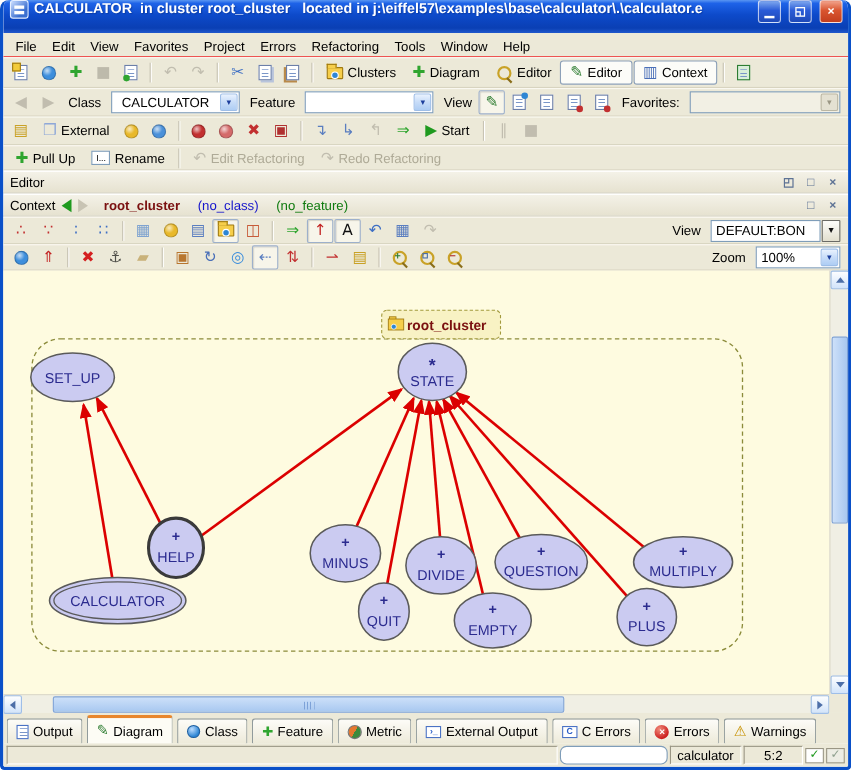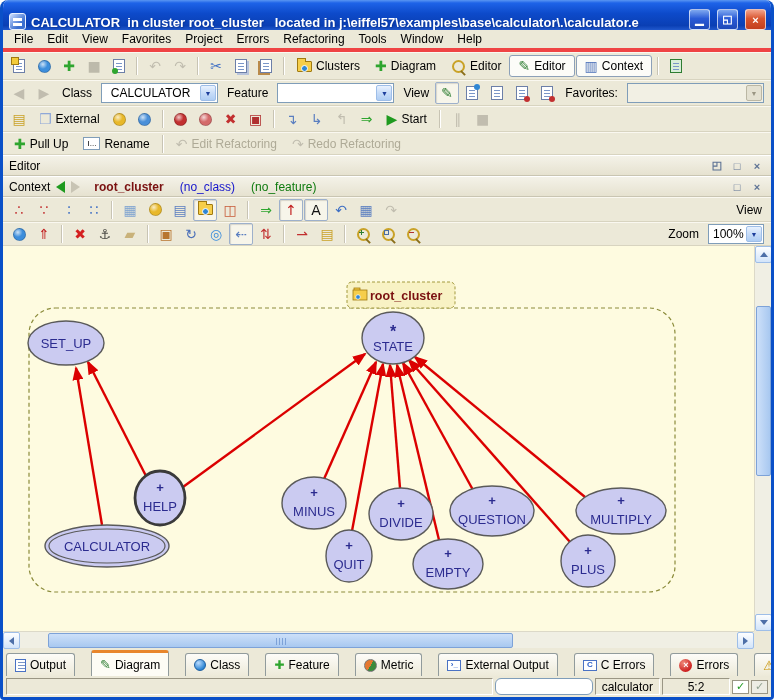--- a/index.html
+++ b/index.html
@@ -4,36 +4,36 @@
 <style>
   * { box-sizing: border-box; margin: 0; padding: 0; user-select: none; }
   html,body { background:#fff; }
   body { font-family: "Liberation Sans", "DejaVu Sans", sans-serif; font-size:12px; color:#000; }
 
   .win { width:774px; height:700px; display:flex; flex-direction:column;
          border-left:3px solid #0A50C8; border-right:3px solid #0A50C8; border-bottom:3px solid #0A50C8;
          border-radius:8px 8px 4px 4px; overflow:hidden; }
 
   
-  .titlebar { height:30px; flex:0 0 30px; display:flex; align-items:flex-end; padding:0 5px 0 6px; gap:5px;
+  .titlebar { height:30px; flex:0 0 30px; display:flex; align-items:flex-start; padding:0 5px 0 6px; gap:5px;
     background:linear-gradient(180deg,#5A96F2 0%,#1E63E8 10%,#0D4ACA 45%,#0A3FB4 85%,#2058CC 100%); }
   .appicon { width:17px; height:17px; border-radius:3px; background:linear-gradient(135deg,#CFE0FF,#3B6FD0 70%);
     border:1px solid #E8F0FF; position:relative; }
   .appicon::after { content:""; position:absolute; left:3px; top:4px; width:9px; height:3px; background:#fff;
     box-shadow:0 5px 0 #fff; }
   .title { color:#fff; font-weight:bold; font-size:13px; white-space:pre; overflow:hidden; flex:1;
     text-shadow:1px 1px 1px #00227066; }
   .winbtn { width:21px; height:21px; border-radius:3px; margin-left:2px; color:#fff; font-weight:bold; font-size:11px;
     display:flex; align-items:center; justify-content:center; border:1px solid #FFFFFFAA;
     background:linear-gradient(180deg,#7FA8EF,#2A5BD7 45%,#1E49B8); }
   .winbtn.close { background:linear-gradient(180deg,#F2A38C,#D9552F 45%,#C33E1E); }
 
   
   .menubar { height:22px; flex:0 0 22px; background:#ECE9D8; display:flex; align-items:flex-end; padding-left:4px;
-    border-bottom:4px solid #ef4444; }
+    border-bottom:1px solid #ef4444; }
   .menuitem { padding:2px 7px; }
   .tbrow { background:#ECE9D8; display:flex; align-items:center; padding:0 4px; gap:1px;
     border-top:1px solid #FAF8F0; border-bottom:1px solid #D8D4C0; }
   .tb1 { height:28px; flex:0 0 28px; } .tb2 { height:26px; flex:0 0 26px; }
   .tb3 { height:26px; flex:0 0 26px; } .tb4 { height:23px; flex:0 0 23px; }
   .dtb1 { height:25px; flex:0 0 25px; } .dtb2 { height:24px; flex:0 0 24px; }
   .tbsep { width:2px; height:18px; border-left:1px solid #C8C4B4; border-right:1px solid #FFFFFF; margin:0 4px; }
   .tbflex { flex:1; }
   .tblabel { margin:0 5px; white-space:nowrap; }
   .tbicon { width:24px; height:22px; background:none; border:1px solid transparent; border-radius:2px;
@@ -117,21 +117,21 @@
   .sb-arrow.leftA::after { border-width:4px 5px 4px 0; border-color:transparent #4D6FA8 transparent transparent; }
   .sb-arrow.rightA::after{ border-width:4px 0 4px 5px; border-color:transparent transparent transparent #4D6FA8; }
   .vthumb { position:absolute; left:1px; width:15px; border:1px solid #7DA2D8; border-radius:2px;
     background:linear-gradient(90deg,#CDE0F9,#A8C8F0); }
   .hthumb { position:absolute; top:1px; height:15px; border:1px solid #7DA2D8; border-radius:2px;
     background:linear-gradient(180deg,#CDE0F9,#A8C8F0); }
   .hthumb::before { content:""; position:absolute; left:50%; top:4px; margin-left:-5px; width:10px; height:7px;
     background:repeating-linear-gradient(90deg,#7DA2D8 0 1px,transparent 1px 3px); }
 
   
-  .tabrow { height:28px; flex:0 0 28px; background:#ECE9D8; display:flex; align-items:flex-end; padding:0 3px; gap:16px; }
+  .tabrow { height:28px; flex:0 0 28px; background:#ECE9D8; display:flex; align-items:flex-end; padding:0 3px; gap:4px; }
   .tab { height:23px; display:flex; align-items:center; gap:4px; padding:0 8px; background:linear-gradient(180deg,#FDFCF8,#EDEAD9);
     border:1px solid #919B9C; border-bottom:none; border-radius:3px 3px 0 0; font-size:12px; white-space:nowrap; }
   .tab.active { height:26px; background:#FDFCF5; border-top:3px solid #E8862C; font-size:12px; }
   .ti { flex:0 0 auto; }
   .ti-page { width:11px; height:13px; background:#fff; border:1px solid #4A72C4;
     background-image:repeating-linear-gradient(180deg,#7A96C8 0 1px,transparent 1px 3px); background-size:7px 9px; background-position:2px 2px; background-repeat:no-repeat; }
   .ti-ball { width:12px; height:12px; border-radius:50%; background:radial-gradient(circle at 35% 30%,#BBDCFF,#2E86D4 70%); border:1px solid #1C5EA0; }
   .ti-pie { width:13px; height:13px; border-radius:50%; border:1px solid #777; background:linear-gradient(120deg,#E5782F 50%,#3C8A3C 50%); }
   .ti-console { width:14px; height:11px; background:#fff; border:1px solid #4A72C4; color:#2B5FC7; font-size:8px; font-weight:bold;
     display:flex; align-items:center; justify-content:center; line-height:1; }
@@ -414,20 +414,24 @@
         <span class="glyph" style="color: rgb(62, 111, 196);">↶</span>
       </button>
       <button class="tbicon">
         <span class="glyph" style="color: rgb(90, 126, 192);">▦</span>
       </button>
       <button class="tbicon disabled">
         <span class="glyph" style="color: rgb(189, 185, 171);">↷</span>
       </button>
       <div class="tbflex"></div>
       <span class="tblabel">View</span>
+      <div class="combo classic" style="width: 118px;">
+        <span class="val">DEFAULT:BON</span>
+        <div class="drop">▼</div>
+      </div>
     </div>
   <div class="tbrow dtb2" id="tb-diagram2">
       <button class="tbicon">
         <span class="i-ball" style="--c: #3D8EDC;"></span>
       </button>
       <button class="tbicon">
         <span class="glyph" style="color: rgb(194, 32, 32);">⇑</span>
       </button>
       <div class="tbsep"></div>
       <button class="tbicon">
@@ -473,21 +477,21 @@
           <i class="fit"></i>
         </span>
       </button>
       <button class="tbicon">
         <span class="i-mag">
           <i class="minus"></i>
         </span>
       </button>
       <div class="tbflex"></div>
       <span class="tblabel">Zoom</span>
-      <div class="combo xp" style="width: 56px;">
+      <div class="combo xp" style="width: 77px;">
         <span class="val">100%</span>
         <div class="drop">▼</div>
       </div>
     </div>
 
   <div class="canvaswrap">
     <svg class="canvas" id="diagram-svg" width="751" height="385">
         <defs>
           <marker id="arr" markerUnits="userSpaceOnUse" markerWidth="14" markerHeight="11" refX="12" refY="5.5" orient="auto">
             <path d="M0,0 L14,5.5 L0,11 Z" fill="#DB0000"></path>
@@ -615,18 +619,18 @@
       <div class="tab">
         <span class="ti glyph" style="color: rgb(199, 145, 0); font-size: 13px;">⚠</span>
         <span>Warnings</span>
       </div>
     </div>
 
   <div class="statusbar">
     <span class="sbp fill"></span>
     <span class="sbp box"></span>
     <span class="sbp">calculator</span>
-    <span class="sbp center" style="width:68px;">5:2</span>
+    <span class="sbp center" style="width:54px;">5:2</span>
     <span class="sb-check" style="color:#1F9A1F;">✓</span>
     <span class="sb-check dim" style="color:#8FA08F;">✓</span>
   </div>
 
 </div>
 
 </body></html>

